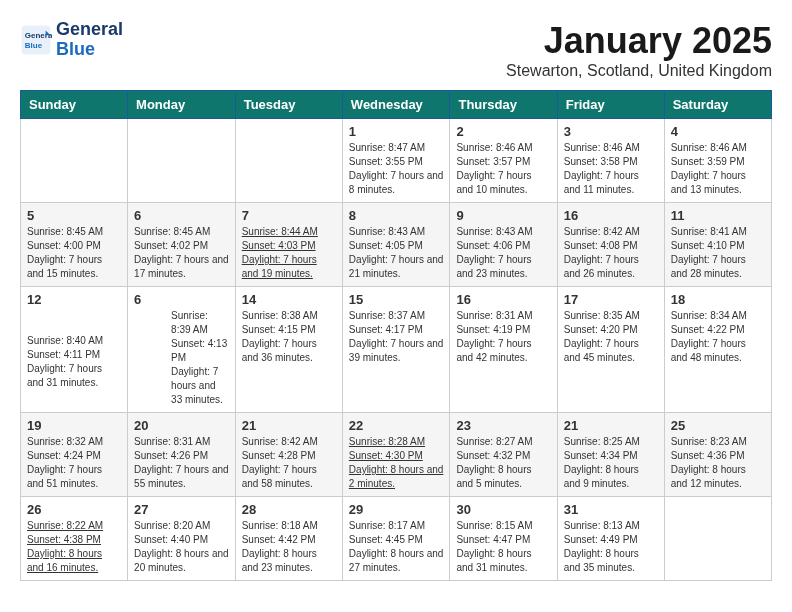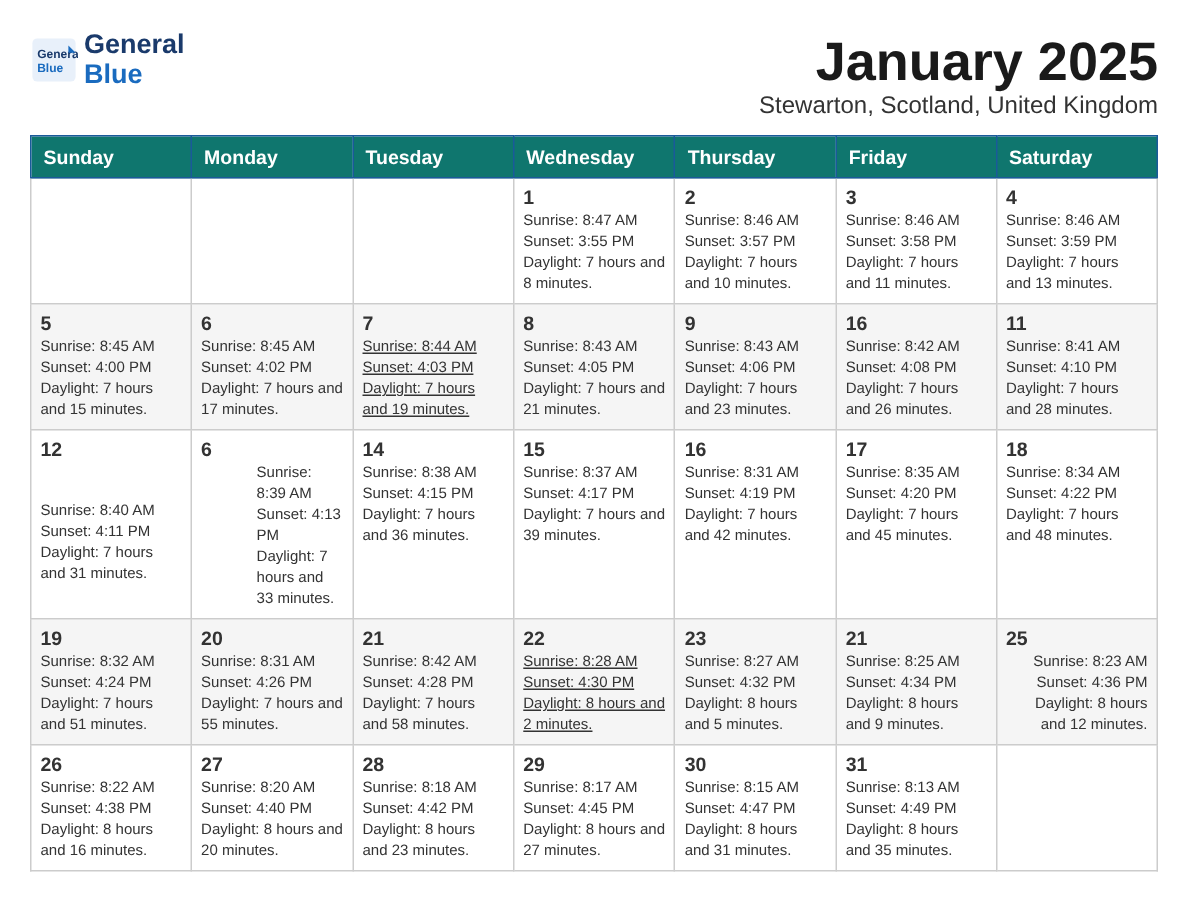--- a/index.html
+++ b/index.html
@@ -270,29 +270,29 @@
 Daylight: 8 hours and 5 minutes.</div>
         </td>
         <td>
           <span class="day-number">21</span>
           <div class="day-info" style="white-space: pre-line;">Sunrise: 8:25 AM
 Sunset: 4:34 PM
 Daylight: 8 hours and 9 minutes.</div>
         </td>
         <td>
           <span class="day-number">25</span>
-          <div class="day-info" style="white-space: pre-line; text-align: right;">Sunrise: 8:23 AM
+          <div class="day-info" style="white-space: pre-line;">Sunrise: 8:23 AM
 Sunset: 4:36 PM
 Daylight: 8 hours and 12 minutes.</div>
         </td>
       </tr>
       <tr>
         <td>
           <span class="day-number">26</span>
-          <div class="day-info" style="white-space: pre-line;">Sunrise: 8:22 AM
+          <div class="day-info" style="white-space: pre-line; text-decoration: underline;">Sunrise: 8:22 AM
 Sunset: 4:38 PM
 Daylight: 8 hours and 16 minutes.</div>
         </td>
         <td>
           <span class="day-number">27</span>
           <div class="day-info" style="white-space: pre-line;">Sunrise: 8:20 AM
 Sunset: 4:40 PM
 Daylight: 8 hours and 20 minutes.</div>
         </td>
         <td>

